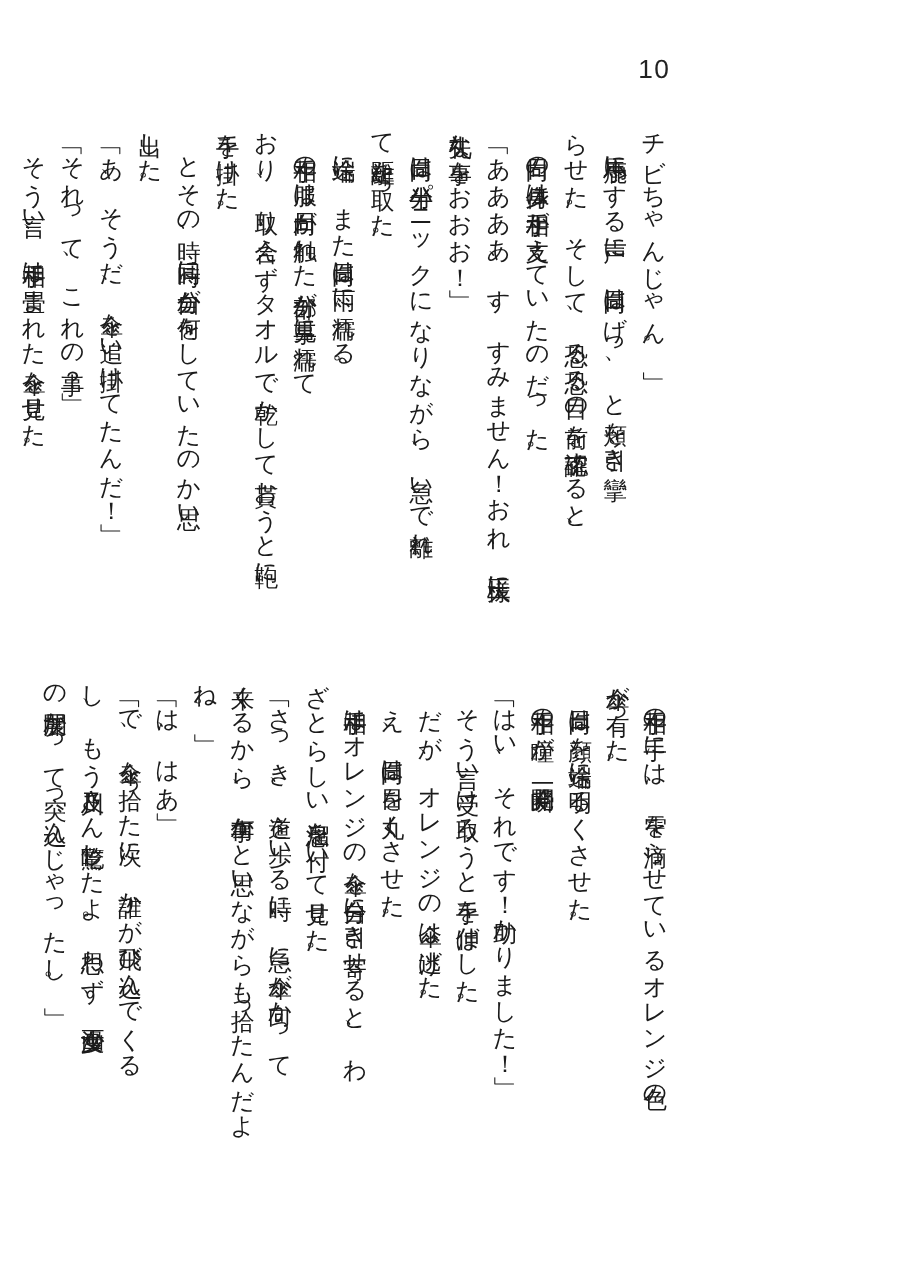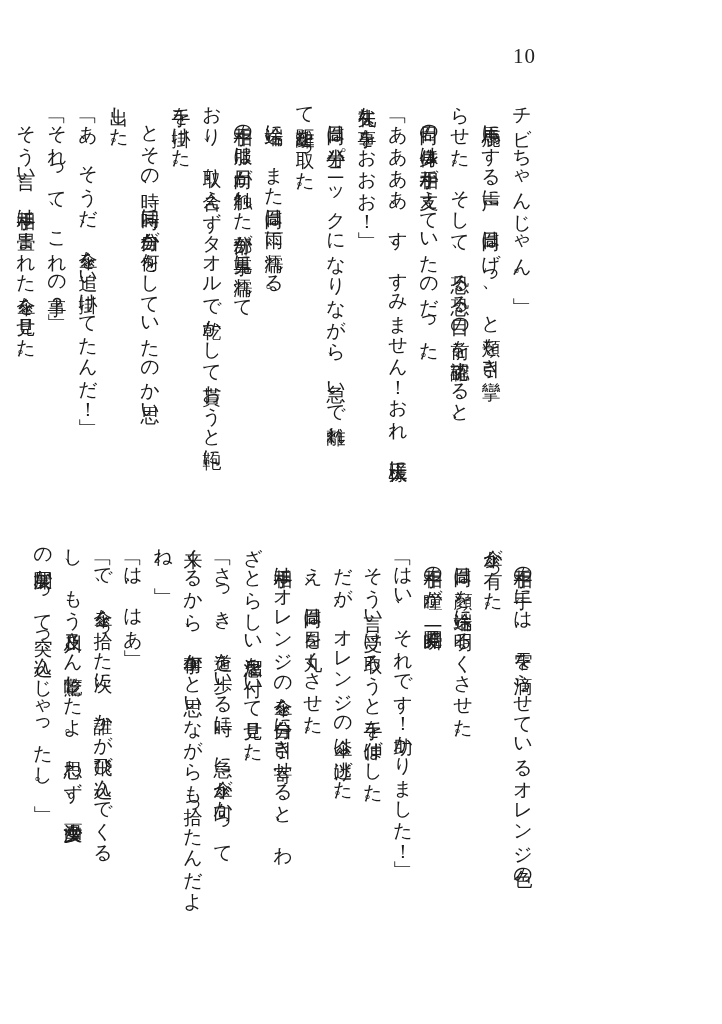--- a/index.html
+++ b/index.html
@@ -6,21 +6,21 @@
     margin: 0;
     padding: 0;
     background: #ffffff;
   }
   .page {
     position: relative;
     width: 620px;
     height: 1024px;
     background: #ffffff;
     overflow: hidden;
-    font-family: Liberation Serif, serif;
+    font-family: Liberation Sans, sans-serif;
   }
   .page-number {
     position: absolute;
     top: 44px;
     right: 84px;
     font-size: 21px;
     color: #222222;
     letter-spacing: 1px;
   }
   .vblock {

